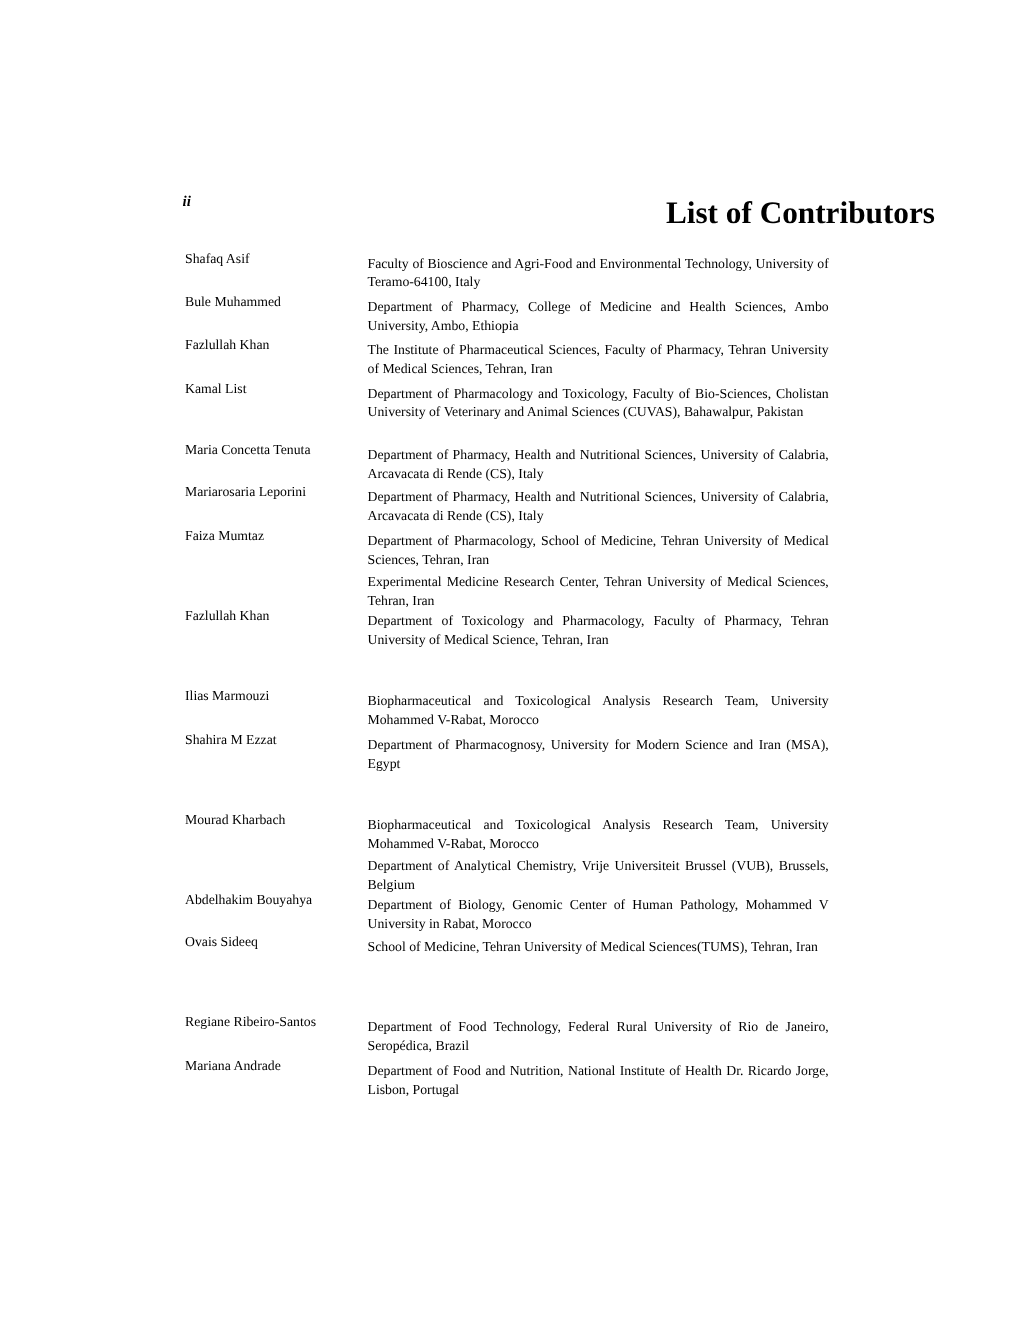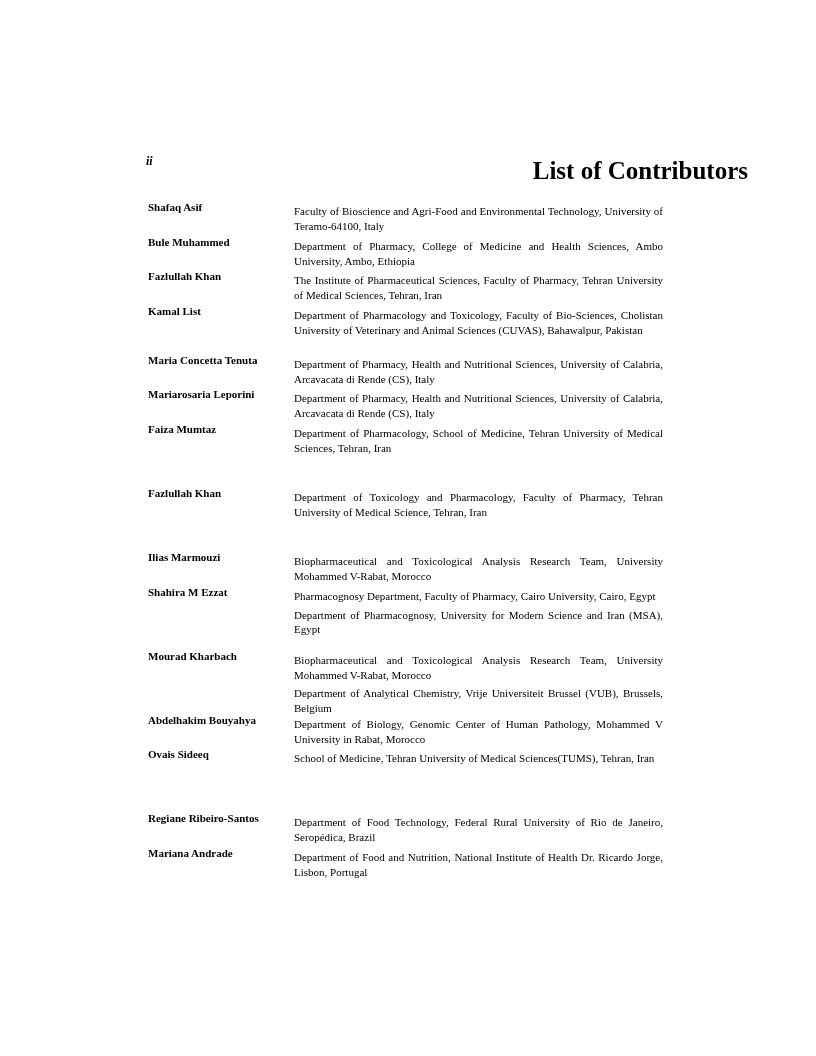--- a/index.html
+++ b/index.html
@@ -4,21 +4,21 @@
   <style>
     html, body { margin: 0; padding: 0; background: #ffffff; }
     body { width: 816px; height: 1056px; position: relative; overflow: hidden;
            font-family: "Liberation Serif", "DejaVu Serif", serif; color: #000; }
     .page-num { position: absolute; left: 146px; top: 132px; font-size: 12px;
                 font-weight: bold; font-style: italic; margin-top: 22px; }
     .title { position: absolute; left: 0; width: 748px; top: 157px; text-align: right;
              font-size: 25px; font-weight: bold; margin: 0; }
     .entry { position: absolute; left: 148px; width: 520px; }
     .name { position: absolute; left: 0; top: 0; width: 140px; font-size: 11px;
-            font-weight: bold; line-height: 14.5px; white-space: nowrap; }
+            font-weight: normal; line-height: 14.5px; white-space: nowrap; }
     .affs { position: absolute; left: 142px; top: 0; width: 377px; }
     .aff { font-size: 11px; line-height: 14.5px; text-align: justify; margin: 4px; }
   </style>
 </head>
 <body>
 
 <div>
   <div class="page-num">ii</div>
   <h1 class="title">List of Contributors</h1>
 
@@ -63,41 +63,41 @@
       <div class="name">Mariarosaria Leporini</div>
       <div class="affs">
         <p class="aff">Department of Pharmacy, Health and Nutritional Sciences, University of Calabria, Arcavacata di Rende (CS), Italy</p>
       </div>
     </div>
 
     <div class="entry" style="top:422px">
       <div class="name">Faiza Mumtaz</div>
       <div class="affs">
         <p class="aff">Department of Pharmacology, School of Medicine, Tehran University of Medical Sciences, Tehran, Iran</p>
+        <p class="aff">Experimental Medicine Research Center, Tehran University of Medical Sciences, Tehran, Iran</p>
       </div>
     </div>
 
     <div class="entry" style="top:486px">
       <div class="name">Fazlullah Khan</div>
       <div class="affs">
         <p class="aff">Department of Toxicology and Pharmacology, Faculty of Pharmacy, Tehran University of Medical Science, Tehran, Iran</p>
       </div>
     </div>
 
     <div class="entry" style="top:550px">
       <div class="name">Ilias Marmouzi</div>
       <div class="affs">
         <p class="aff">Biopharmaceutical and Toxicological Analysis Research Team, University Mohammed V-Rabat, Morocco</p>
       </div>
     </div>
 
     <div class="entry" style="top:585px">
       <div class="name">Shahira M Ezzat</div>
       <div class="affs">
-        <p class="aff">Pharmacognosy Department, Faculty of Pharmacy, Cairo University, Cairo, Egypt</p>
         <p class="aff">Department of Pharmacognosy, University for Modern Science and Iran (MSA), Egypt</p>
       </div>
     </div>
 
     <div class="entry" style="top:649px">
       <div class="name">Mourad Kharbach</div>
       <div class="affs">
         <p class="aff">Biopharmaceutical and Toxicological Analysis Research Team, University Mohammed V-Rabat, Morocco</p>
         <p class="aff">Department of Analytical Chemistry, Vrije Universiteit Brussel (VUB), Brussels, Belgium</p>
       </div>

